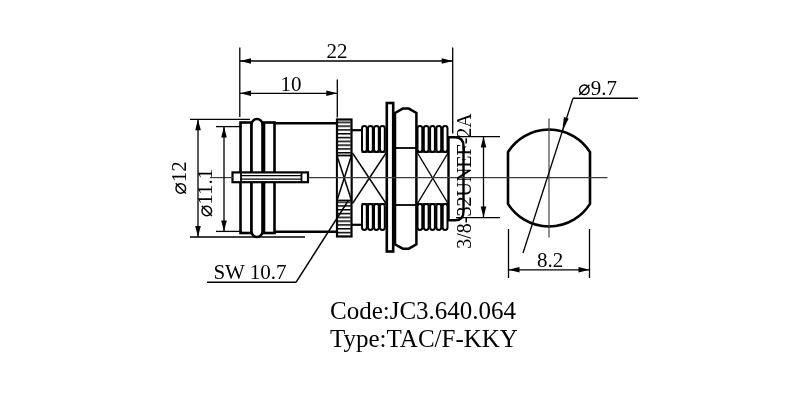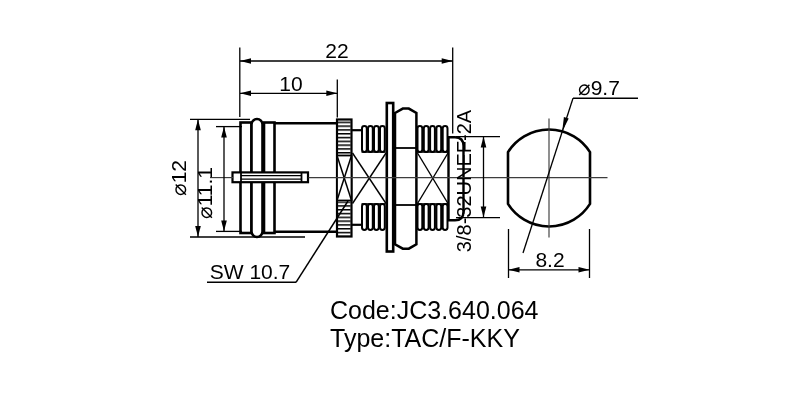--- a/index.html
+++ b/index.html
@@ -1,17 +1,17 @@
 <!DOCTYPE html>
 <html><head>
 <meta charset="utf-8">
 <style>
   html,body{margin:0;padding:0;background:#ffffff;}
   .page{position:relative;width:800px;height:400px;background:#fff;overflow:hidden;
-        font-family:Liberation Sans, sans-serif;}
+        font-family:Liberation Serif, serif;}
   svg text{fill:#000;}
   .dimtxt{font-size:21px;}
   .threadtxt{font-size:20px;}
   .codetxt{font-size:25px;}
 </style>
 </head>
 <body>
 
 <div class="page">
 <svg width="800" height="400" viewBox="0 0 800 400">

